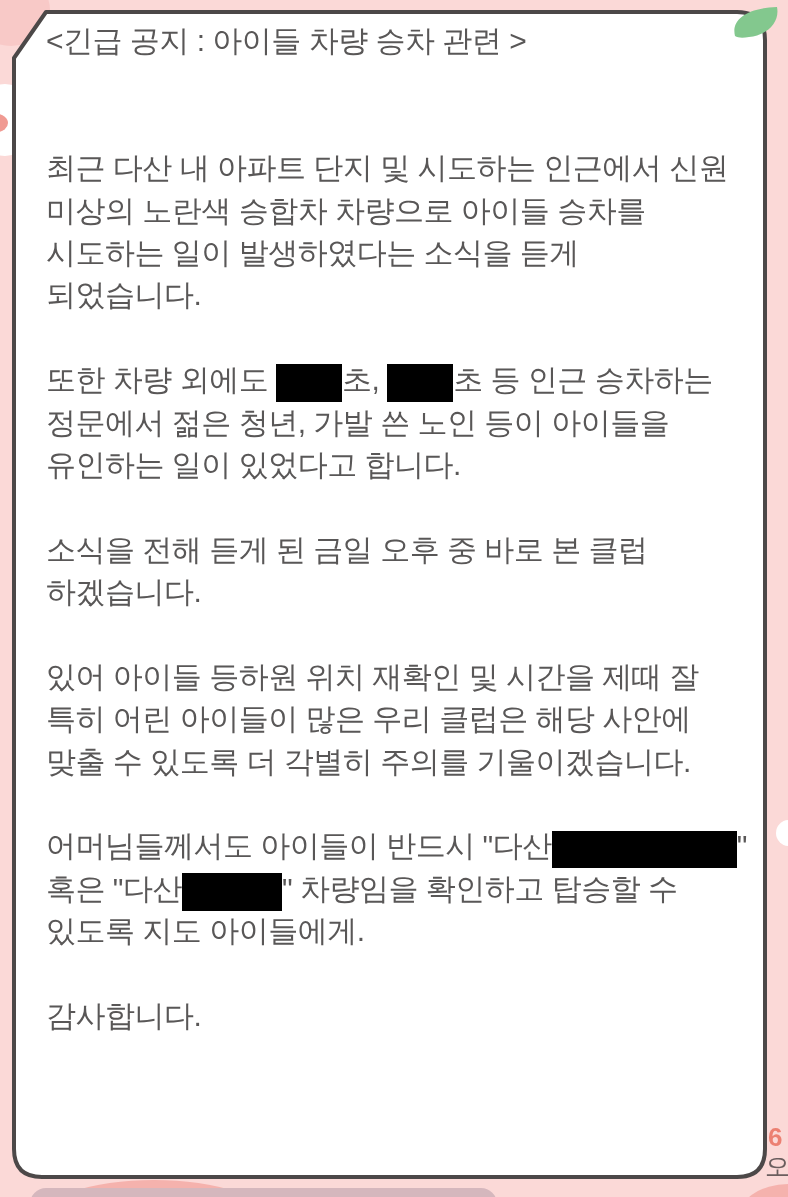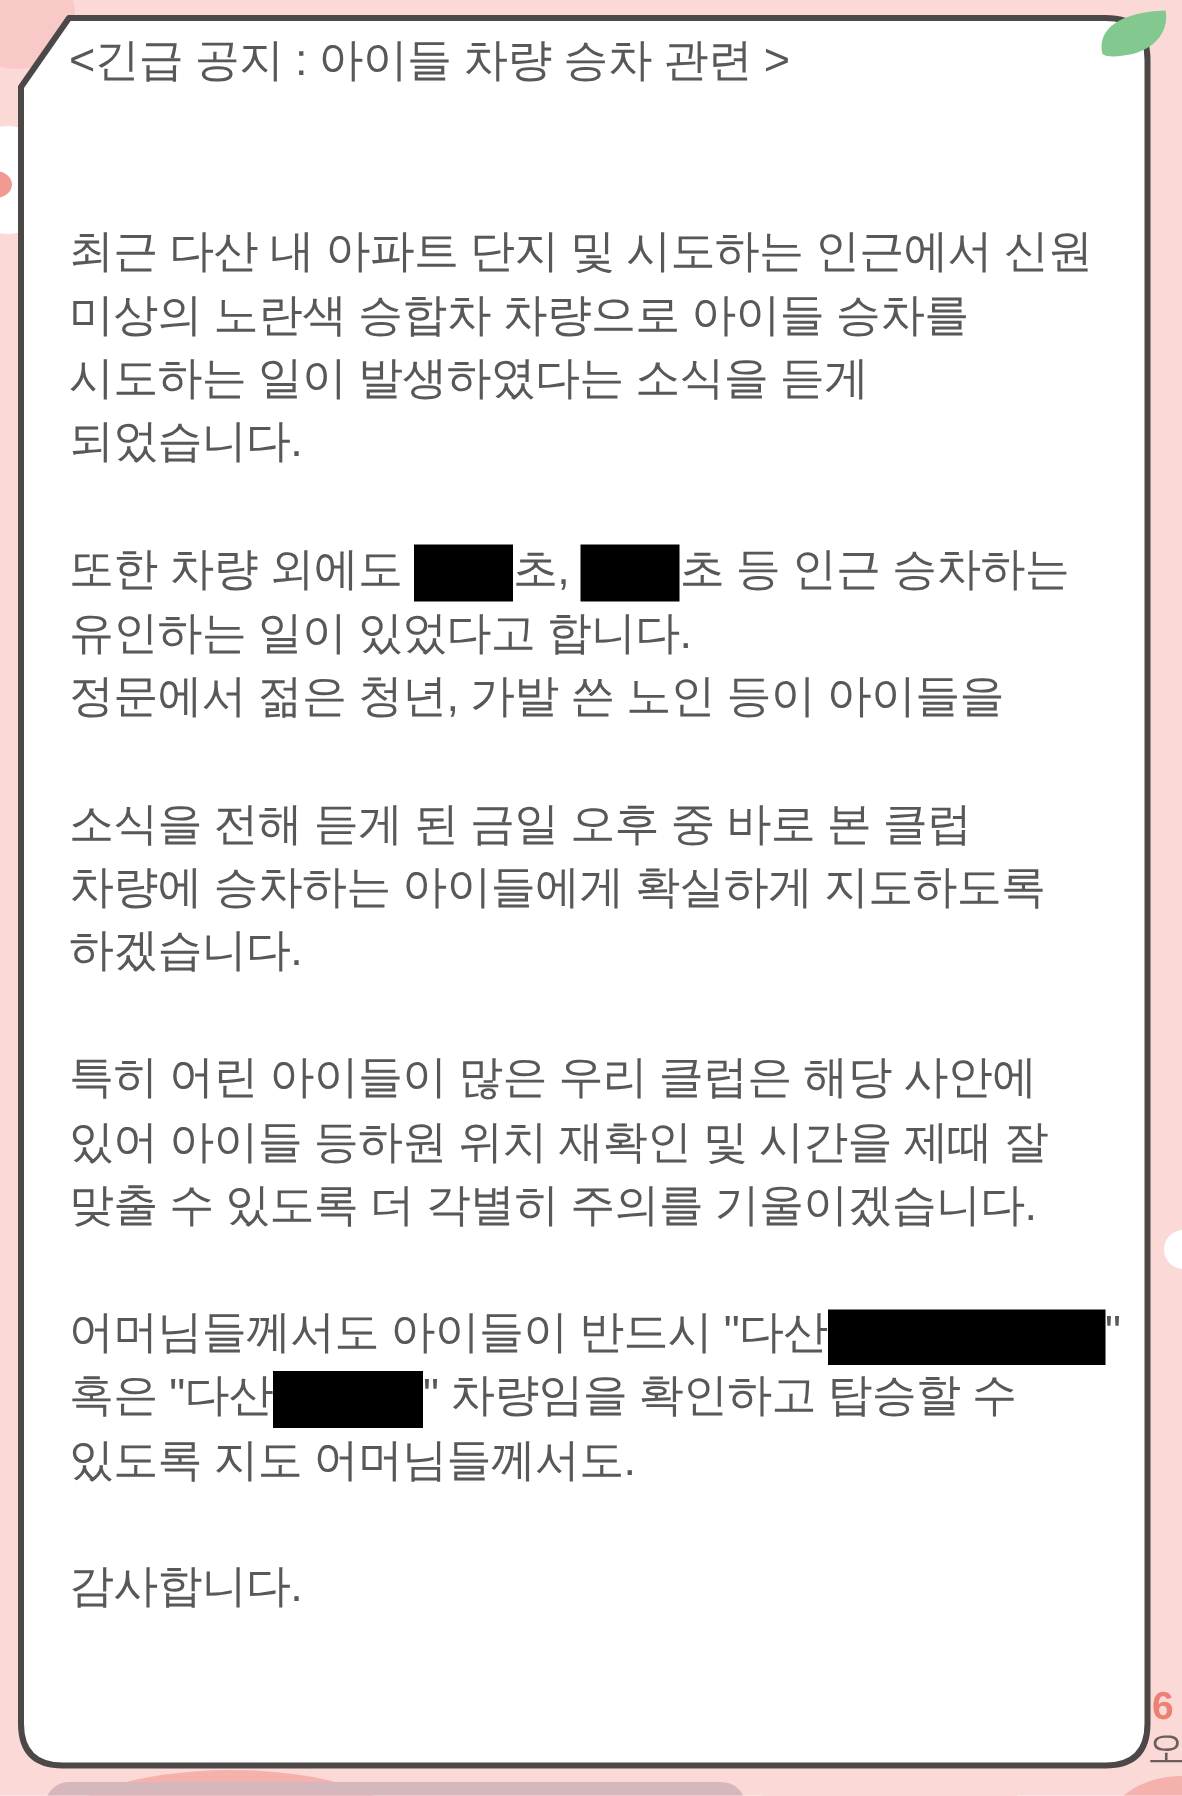--- a/index.html
+++ b/index.html
@@ -62,34 +62,33 @@
   <div class="content">
       <div class="line"><span>&lt;긴급 공지 : 아이들 차량 승차 관련 &gt;</span></div>
       <div class="line"></div>
       <div class="line"></div>
       <div class="line"><span>최근 다산 내 아파트 단지 및 시도하는 인근에서 신원</span></div>
       <div class="line"><span>미상의 노란색 승합차 차량으로 아이들 승차를</span></div>
       <div class="line"><span>시도하는 일이 발생하였다는 소식을 듣게</span></div>
       <div class="line"><span>되었습니다.</span></div>
       <div class="line"></div>
       <div class="line"><span>또한 차량 외에도 </span><span class="redact" style="width: 66px; height: 38px; vertical-align: -12px;"></span><span>초, </span><span class="redact" style="width: 66px; height: 38px; vertical-align: -12px;"></span><span>초 등 인근 승차하는</span></div>
+      <div class="line"><span>정문에서 젊은 청년, 가발 쓴 노인 등이 아이들을</span></div>
       <div class="line"><span>유인하는 일이 있었다고 합니다.</span></div>
-      <div class="line"><span>정문에서 젊은 청년, 가발 쓴 노인 등이 아이들을</span></div>
       <div class="line"></div>
       <div class="line"><span>소식을 전해 듣게 된 금일 오후 중 바로 본 클럽</span></div>
-      <div class="line"><span>차량에 승차하는 아이들에게 확실하게 지도하도록</span></div>
       <div class="line"><span>하겠습니다.</span></div>
       <div class="line"></div>
+      <div class="line"><span>있어 아이들 등하원 위치 재확인 및 시간을 제때 잘</span></div>
       <div class="line"><span>특히 어린 아이들이 많은 우리 클럽은 해당 사안에</span></div>
-      <div class="line"><span>있어 아이들 등하원 위치 재확인 및 시간을 제때 잘</span></div>
       <div class="line"><span>맞출 수 있도록 더 각별히 주의를 기울이겠습니다.</span></div>
       <div class="line"></div>
       <div class="line"><span>어머님들께서도 아이들이 반드시 "다산</span><span class="redact" style="width: 185px; height: 37px; vertical-align: -12px;"></span><span>"</span></div>
       <div class="line"><span>혹은 "다산</span><span class="redact" style="width: 100px; height: 38px; vertical-align: -12px;"></span><span>" 차량임을 확인하고 탑승할 수</span></div>
-      <div class="line"><span>있도록 지도 어머님들께서도.</span></div>
+      <div class="line"><span>있도록 지도 아이들에게.</span></div>
       <div class="line"></div>
       <div class="line"><span>감사합니다.</span></div>
     </div>
 
   <div class="unread">6</div>
   <div class="timestamp">오</div>
 
 </div>
 
 </body></html>

